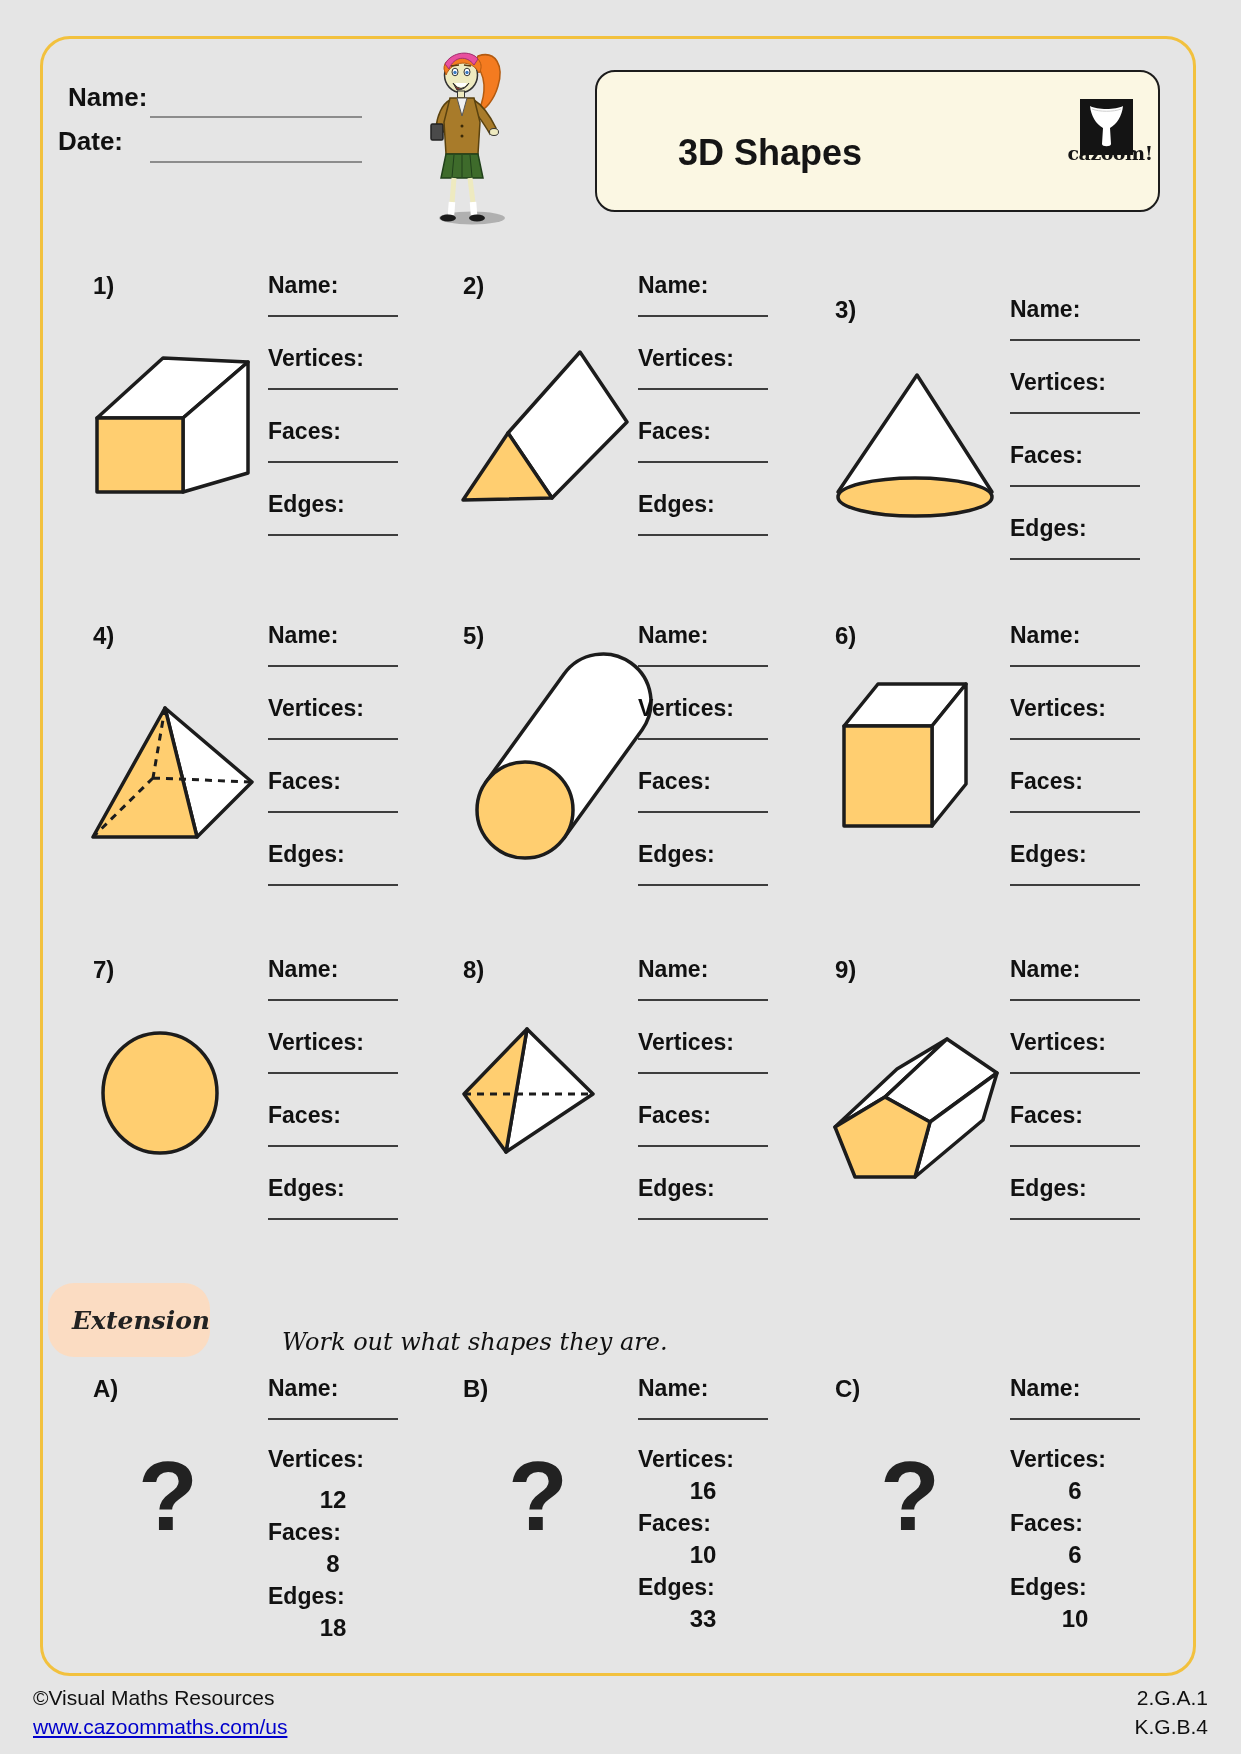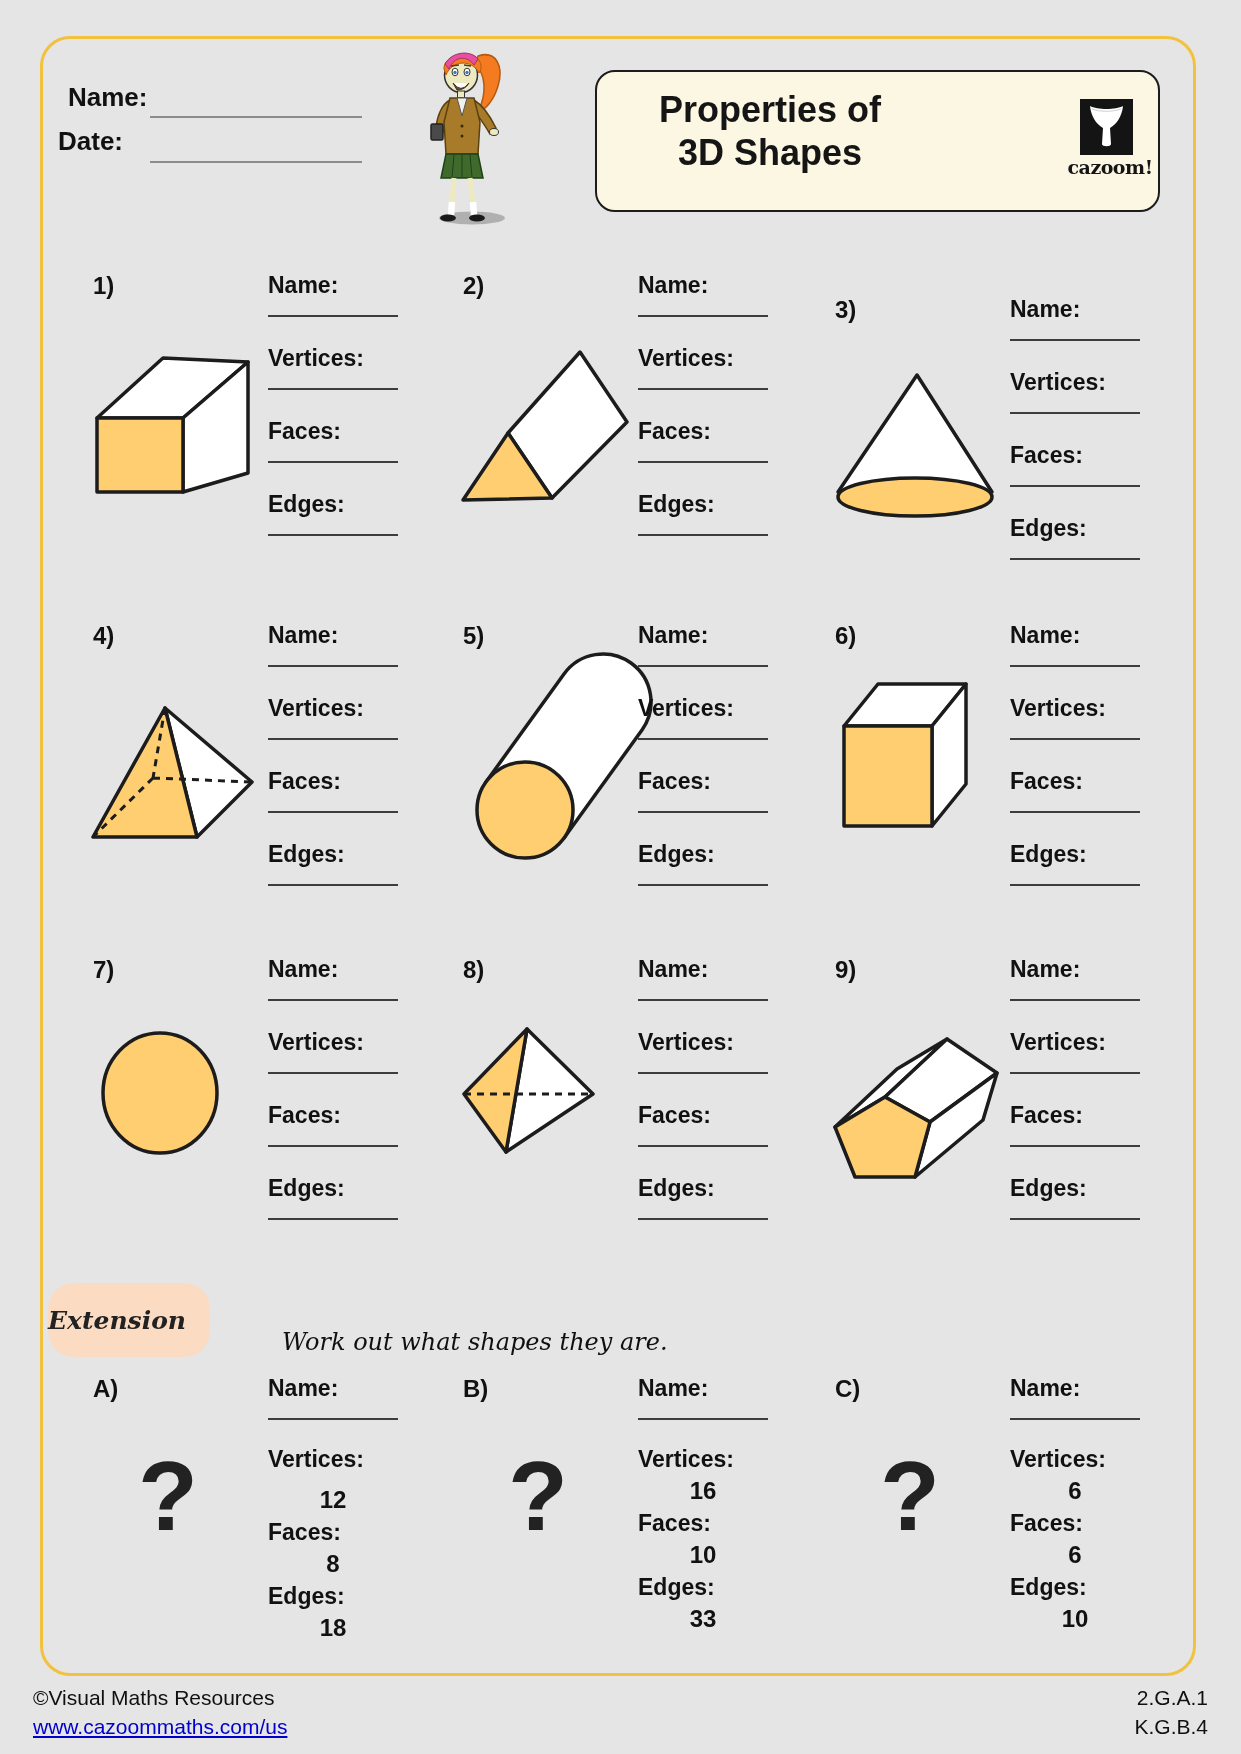--- a/index.html
+++ b/index.html
@@ -15,38 +15,38 @@
   .abs{position:absolute;}
   
   .hd-label{font-weight:bold;font-size:26px;}
   .hd-line{border-bottom:2.5px solid #8C8C8C;height:0;}
   
   #title-box{position:absolute;left:595px;top:70px;width:565px;height:142px;
              background:var(--cream);border:2.5px solid var(--ink);border-radius:20px;}
   #title-text{position:absolute;left:605px;top:88px;width:330px;text-align:center;
               font-weight:bold;font-size:36px;line-height:43px;color:#151515;}
   #logo{position:absolute;left:1080px;top:99px;width:53px;height:56px;}
-  #logo-word{position:absolute;left:1050px;top:156px;width:120px;text-align:center;
+  #logo-word{position:absolute;left:1050px;top:142px;width:120px;text-align:center;
              font-family:"DejaVu Serif",serif;font-weight:bold;font-size:19px;letter-spacing:-0.5px;color:#151515;}
   
   .qcell{position:absolute;width:340px;height:292px;}
   .qnum{position:absolute;left:3px;top:0;font-weight:bold;font-size:24px;}
   .flds{position:absolute;left:178px;top:0;width:152px;}
   .fld{height:73px;}
   .lbl{display:block;font-weight:bold;font-size:23px;line-height:26px;white-space:nowrap;}
   .ln{width:130px;height:0;border-bottom:2px solid var(--line);margin-top:17px;}
   .shape{position:absolute;overflow:visible;}
   .face{fill:var(--accent);stroke:var(--ink);stroke-width:3.5;stroke-linejoin:round;}
   .white{fill:#fff;stroke:var(--ink);stroke-width:3.5;stroke-linejoin:round;}
   .edge{fill:none;stroke:var(--ink);stroke-width:3.5;stroke-linejoin:round;stroke-linecap:round;}
   .dash{fill:none;stroke:var(--ink);stroke-width:3;stroke-dasharray:7 6;}
   .nofill{fill:#fff;stroke:none;}
   
   #ext-badge{position:absolute;left:48px;top:1283px;width:162px;height:74px;background:var(--peach);
-             border-radius:26px;display:flex;align-items:center;justify-content:flex-start;}
+             border-radius:26px;display:flex;align-items:center;justify-content:flex-end;}
   #ext-badge span{font-family:"DejaVu Serif",serif;font-style:italic;font-weight:bold;font-size:25px;color:#222;}
   .ext-instr{position:absolute;left:282px;font-family:"DejaVu Serif",serif;font-style:italic;
              font-size:24px;color:#101010;}
   .ecell{position:absolute;width:340px;height:272px;}
   .eflds{position:absolute;left:178px;top:0;width:152px;}
   .eval{width:130px;text-align:center;font-weight:bold;font-size:24px;line-height:28px;}
   .qmark{position:absolute;left:48px;top:72px;font-size:98px;font-weight:bold;color:#222;line-height:1;}
   
   .ft{font-size:21px;line-height:24px;color:#101010;}
   #ft-link{color:var(--link);text-decoration:underline;}
@@ -91,21 +91,21 @@
     <path d="M30,136 L28,161" stroke="#EEEAC0" stroke-width="5" fill="none"></path>
     <path d="M46,136 L49,161" stroke="#EEEAC0" stroke-width="5" fill="none"></path>
     <path d="M28,160 L27,173" stroke="#fff" stroke-width="6.5" fill="none"></path>
     <path d="M49,160 L50,173" stroke="#fff" stroke-width="6.5" fill="none"></path>
     <ellipse cx="24" cy="176" rx="8" ry="3.5" fill="#1a1a1a"></ellipse>
     <ellipse cx="53" cy="176" rx="8" ry="3.5" fill="#1a1a1a"></ellipse>
   </svg>
 
   <div id="title-box"></div>
   <div id="title-text">
-    <span>Properties of</span><br>
+    <br>
     <span>3D Shapes</span>
   </div>
   <svg id="logo" viewBox="0 0 53 56">
     <rect x="0" y="0" width="53" height="56" fill="#141414"></rect>
     <path d="M10,7 C17,11 36,11 43,7 C42,17 37,25 30,29 L31,45 C31,48 22,48 22,45 L23,29 C16,25 11,17 10,7 Z" fill="#fff"></path>
     <path d="M12,10 C19,13 34,13 41,10" stroke="#cfcfcf" stroke-width="1" fill="none"></path>
   </svg>
   <div id="logo-word">cazoom!</div>
 
   <div class="qcell" style="left:90px;top:272px;">

